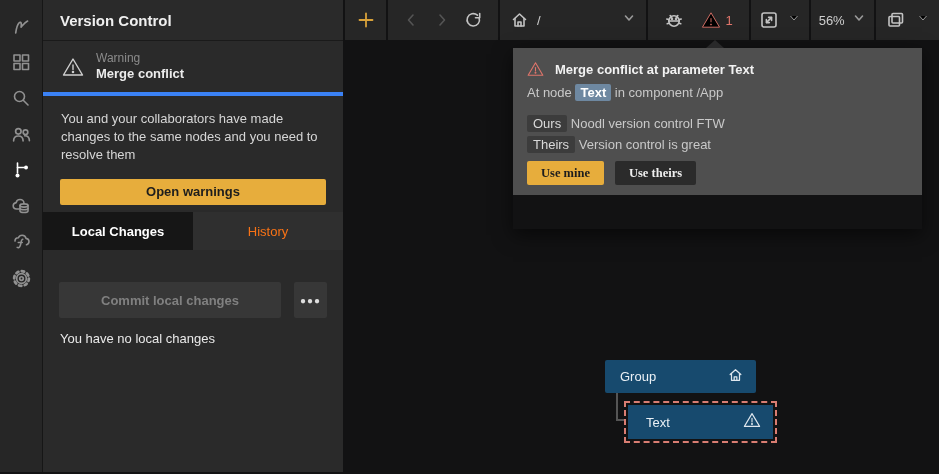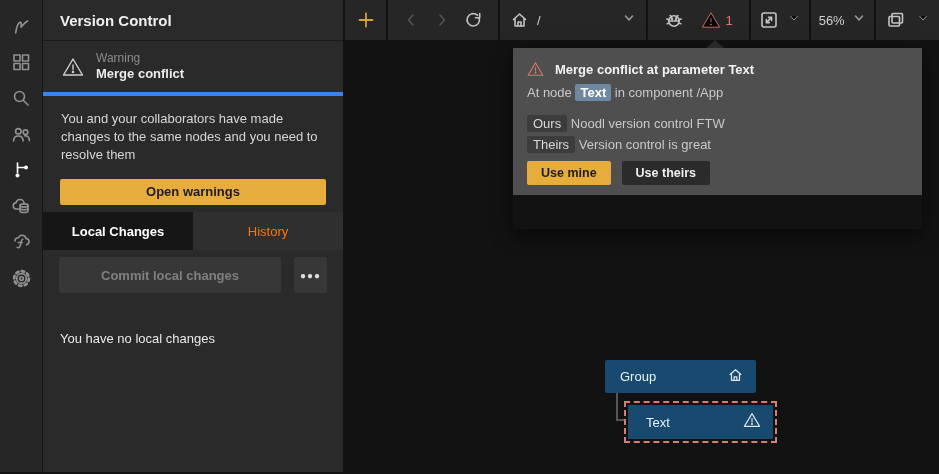--- a/index.html
+++ b/index.html
@@ -27,21 +27,21 @@
   .warn-kind{font-size:12px;color:#8b8b8b;}
   .warn-name{font-size:13px;font-weight:bold;color:#ececec;}
   #panel-desc{padding:14px 18px 0 18px;font-size:13px;line-height:1.38;color:#d6d6d6;}
   #open-warnings{margin:15px 17px 0 17px;width:266px;height:26px;background:#e7ad3c;color:#1d1d1d;
                  font-size:13px;font-weight:bold;display:flex;align-items:center;justify-content:center;
                  border-radius:2px;cursor:pointer;box-sizing:border-box;}
   #tabs{position:absolute;left:0;top:212px;width:300px;height:38px;display:flex;}
   .tab{flex:1;display:flex;align-items:center;justify-content:center;font-size:13px;cursor:pointer;}
   .tab.active{background:#161616;color:#ffffff;font-weight:bold;}
   .tab.inactive{background:#2f2f2f;color:#f97316;}
-  #commit-row{position:absolute;left:16px;top:257px;width:268px;height:36px;display:flex;justify-content:space-between;}
+  #commit-row{position:absolute;left:16px;top:282px;width:268px;height:36px;display:flex;justify-content:space-between;}
   #commit-btn{width:222px;height:36px;background:#373737;color:#808080;font-size:13px;font-weight:bold;
               display:flex;align-items:center;justify-content:center;border-radius:2px;cursor:pointer;}
   #more-btn{width:33px;height:36px;background:#373737;color:#dedede;margin-left:13px;border-radius:2px;
             display:flex;align-items:center;justify-content:center;font-size:10px;letter-spacing:1px;cursor:pointer;}
   #empty-msg{position:absolute;left:17px;top:331px;font-size:13px;font-weight:normal;color:#e9e9e9;}
 
   
   #toolbar{position:absolute;left:345px;top:0;width:594px;height:40px;display:flex;}
   .tb-sec{background:#262626;height:40px;display:flex;align-items:center;}
   .tb-gap{width:2px;height:40px;background:#121213;flex:none;}
@@ -84,21 +84,21 @@
   #popup-title{font-size:13px;font-weight:bold;color:#f0f0f0;}
   #popup-body{height:147px;background:#4f4f4f;padding:13px 14px 0 14px;box-sizing:border-box;}
   #pw-row1{display:flex;align-items:flex-end;}
   #pw-row1 svg{stroke:#e0756b;fill:none;stroke-width:1.4;stroke-linejoin:round;stroke-linecap:round;flex:none;}
   #pw-title{font-size:13px;font-weight:bold;color:#f2f2f2;margin-left:11px;}
   #pw-loc{margin-top:8px;font-size:13px;color:#c9c9c9;}
   .chip-blue{background:#6e88a1;color:#ffffff;font-weight:bold;padding:1px 5px;border-radius:2px;}
   .chip-dark{background:#3c3c3c;color:#d9d9d9;padding:1px 6px;border-radius:2px;}
   #pw-ours{margin-top:16px;font-size:13px;color:#c9c9c9;}
   #pw-theirs{margin-top:6px;font-size:13px;color:#c9c9c9;}
-  #pw-actions{margin-top:9px;display:flex;}
+  #pw-actions{margin-top:9px;display:flex;font-family:Liberation Serif, serif;}
   .pw-btn{height:24px;display:flex;align-items:center;justify-content:center;font-size:12.5px;font-weight:bold;
           padding:0 14px;border-radius:2px;cursor:pointer;}
   #use-mine{background:#e7ad3c;color:#1d1d1d;}
   #use-theirs{background:#2b2b2b;color:#efefef;margin-left:11px;}
 </style>
 </head>
 <body>
 
 <div id="app">
 

